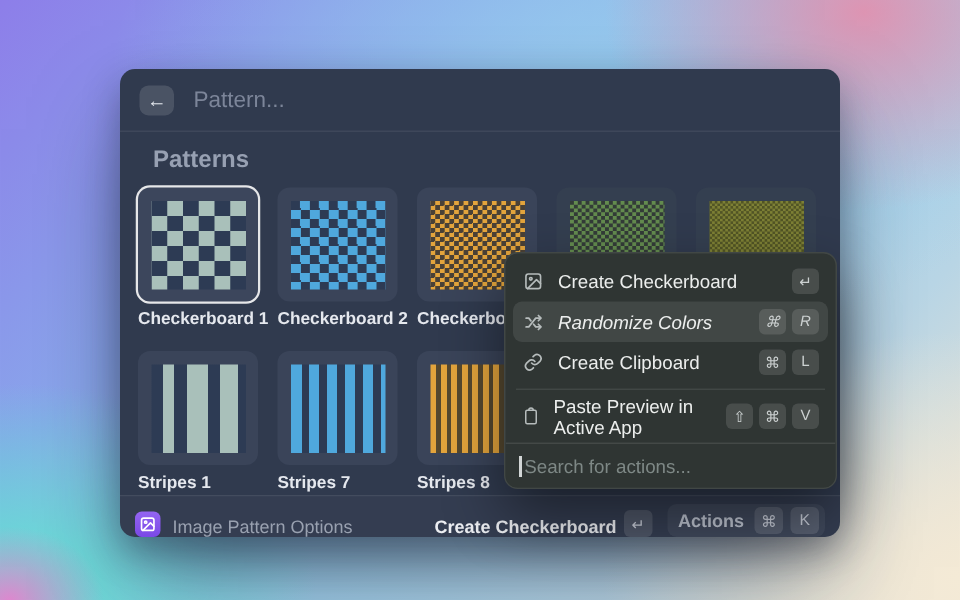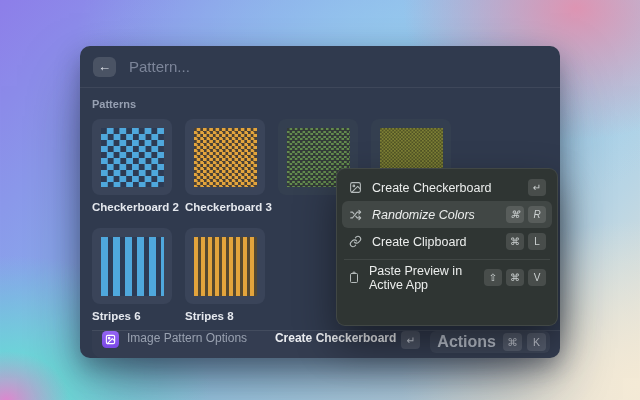--- a/index.html
+++ b/index.html
@@ -23,21 +23,21 @@
   }
 
   
   .header { height:42px; display:flex; align-items:center; padding:0 13px; border-bottom:1px solid rgba(255,255,255,.07); }
   .back-btn { width:23px; height:20px; border-radius:6px; background:rgba(255,255,255,.13); color:#e2e6ec;
     display:flex; align-items:center; justify-content:center; font-size:13px; cursor:default; }
   .search-placeholder { margin-left:13px; font-size:15px; color:#7c8599; }
 
   
   .content { padding:8px 12px 0; }
-  .section-label { font-size:11px; color:#97a0b2; margin:2px 0 9px; font-weight:600; }
+  .section-label { font-size:16px; color:#97a0b2; margin:2px 10px 9px; font-weight:600; }
   .tile-grid { display:grid; grid-template-columns:repeat(5,80px); column-gap:13px; }
   .tile { width:80px; }
   .card { width:80px; height:76px; border-radius:8px; background:#3a4459; display:flex; align-items:center; justify-content:center; }
   .card.selected { box-shadow:0 0 0 1.5px rgba(255,255,255,.88); background:#3c465c; }
   .swatch { width:63px; height:59px; }
   .tile-label { margin-top:6px; font-size:11.5px; font-weight:600; color:#e5e8ee; white-space:nowrap; }
   .row2 { margin-top:15px; }
 
   
   .cb1 { background:repeating-conic-gradient(#a9c0ba 0% 25%, #2d3b54 0% 50%); background-size:21px 20px; }
@@ -45,34 +45,34 @@
   .cb3 { background:repeating-conic-gradient(#e3a43c 0% 25%, #4a4136 0% 50%); background-size:6.3px 6px; }
   .cb4 { background:repeating-conic-gradient(#6da053 0% 25%, #39433f 0% 50%); background-size:5.2px 5px; }
   .cb5 { background:repeating-conic-gradient(#8f9233 0% 25%, #5c6024 0% 50%); background-size:3.5px 3.4px; }
   .dim .card { background:#343f50; }
   .dim .swatch { filter:brightness(.88) saturate(.9); }
   .s1 { background:linear-gradient(90deg,#2d3b54 0 8px,#a9c0ba 8px 15px,#2d3b54 15px 24px,#a9c0ba 24px 38px,#2d3b54 38px 46px,#a9c0ba 46px 58px,#2d3b54 58px 63px); }
   .s2 { background:repeating-linear-gradient(90deg,#4fa8dd 0 7px,#2d3b54 7px 12px); }
   .s3 { background:repeating-linear-gradient(90deg,#e3a43c 0 4px,#55482f 4px 7px); }
 
   
-  .footer { position:absolute; left:12px; right:0; bottom:0; height:28px; display:flex; align-items:flex-start;
+  .footer { position:absolute; left:0; right:0; bottom:0; height:28px; display:flex; align-items:flex-end;
     padding:0 10px; border-top:1px solid rgba(255,255,255,.08); background:rgba(255,255,255,.02);
     border-radius:0 0 10px 10px; }
   .app-icon { width:17px; height:17px; border-radius:4.5px; background:linear-gradient(180deg,#9465f2,#7a48e6);
     display:flex; align-items:center; justify-content:center; }
   .footer-app-label { margin-left:8px; font-size:12px; color:#99a1b0; }
   .footer-spacer { flex:1; }
   .footer-primary { font-size:12px; font-weight:700; color:#eceef2; }
   .kbd { min-width:19px; height:18px; padding:0 3px; margin-left:5px; border-radius:4px;
     background:rgba(255,255,255,.13); color:#c8cdd8; font-size:10.5px; display:inline-flex;
     align-items:center; justify-content:center; }
   .actions-group { display:flex; align-items:center; margin-left:10px; padding:2px 4px 2px 7px;
     border-radius:6px; background:rgba(255,255,255,.06); }
-  .actions-label { font-size:16px; font-weight:600; color:#bcc3cf; margin-right:2px; }
+  .actions-label { font-size:12px; font-weight:600; color:#bcc3cf; margin-right:2px; }
 
   
   .menu { position:absolute; left:256px; top:122px; width:222px; height:158px;
     background:#2f3533; border:1px solid rgba(255,255,255,.09); border-radius:9px;
     box-shadow:0 18px 40px rgba(0,0,0,.45); overflow:hidden; z-index:5; }
   .menu-body { padding:5px; }
   .menu-item { height:27px; display:flex; align-items:center; padding:0 6px; border-radius:6px; }
   .menu-item.active { background:rgba(255,255,255,.09);font-style:italic; }
   .mi-icon { width:15px; height:15px; margin-right:9px; display:flex; align-items:center; justify-content:center; color:#b6bcbc; }
   .mi-icon svg { display:block; }
@@ -100,20 +100,26 @@
       <span>←</span>
     </div>
     <div class="search-placeholder">Pattern...</div>
   </div>
 
   <div class="content">
     <div class="section-label">Patterns</div>
 
     <div class="tile-grid">
       <div class="tile">
+        <div class="card selected">
+            <div class="swatch cb1"></div>
+          </div>
+        <div class="tile-label">Checkerboard 1</div>
+      </div>
+      <div class="tile">
         <div class="card">
             <div class="swatch cb2"></div>
           </div>
         <div class="tile-label">Checkerboard 2</div>
       </div>
       <div class="tile">
         <div class="card">
             <div class="swatch cb3"></div>
           </div>
         <div class="tile-label">Checkerboard 3</div>
@@ -128,23 +134,29 @@
         <div class="card">
             <div class="swatch cb5"></div>
           </div>
         <div class="tile-label"></div>
       </div>
     </div>
 
     <div class="tile-grid row2">
       <div class="tile">
         <div class="card">
+            <div class="swatch s1"></div>
+          </div>
+        <div class="tile-label">Stripes 1</div>
+      </div>
+      <div class="tile">
+        <div class="card">
             <div class="swatch s2"></div>
           </div>
-        <div class="tile-label">Stripes 6</div>
+        <div class="tile-label">Stripes 7</div>
       </div>
       <div class="tile">
         <div class="card">
             <div class="swatch s3"></div>
           </div>
         <div class="tile-label">Stripes 8</div>
       </div>
     </div>
   </div>
 
@@ -216,15 +228,19 @@
               <path d="M9 4a3 3 0 0 1 6 0"></path>
           </svg>
         </span>
         <span class="mi-label">Paste Preview in Active App</span>
         <span class="mi-spacer"></span>
         <span class="mkbd">⇧</span>
         <span class="mkbd">⌘</span>
         <span class="mkbd">V</span>
       </div>
     </div>
+    <div class="menu-search">
+      <span class="caret"></span>
+      <span class="menu-search-placeholder">Search for actions...</span>
+    </div>
   </div>
 
 </div>
 
 </body></html>

